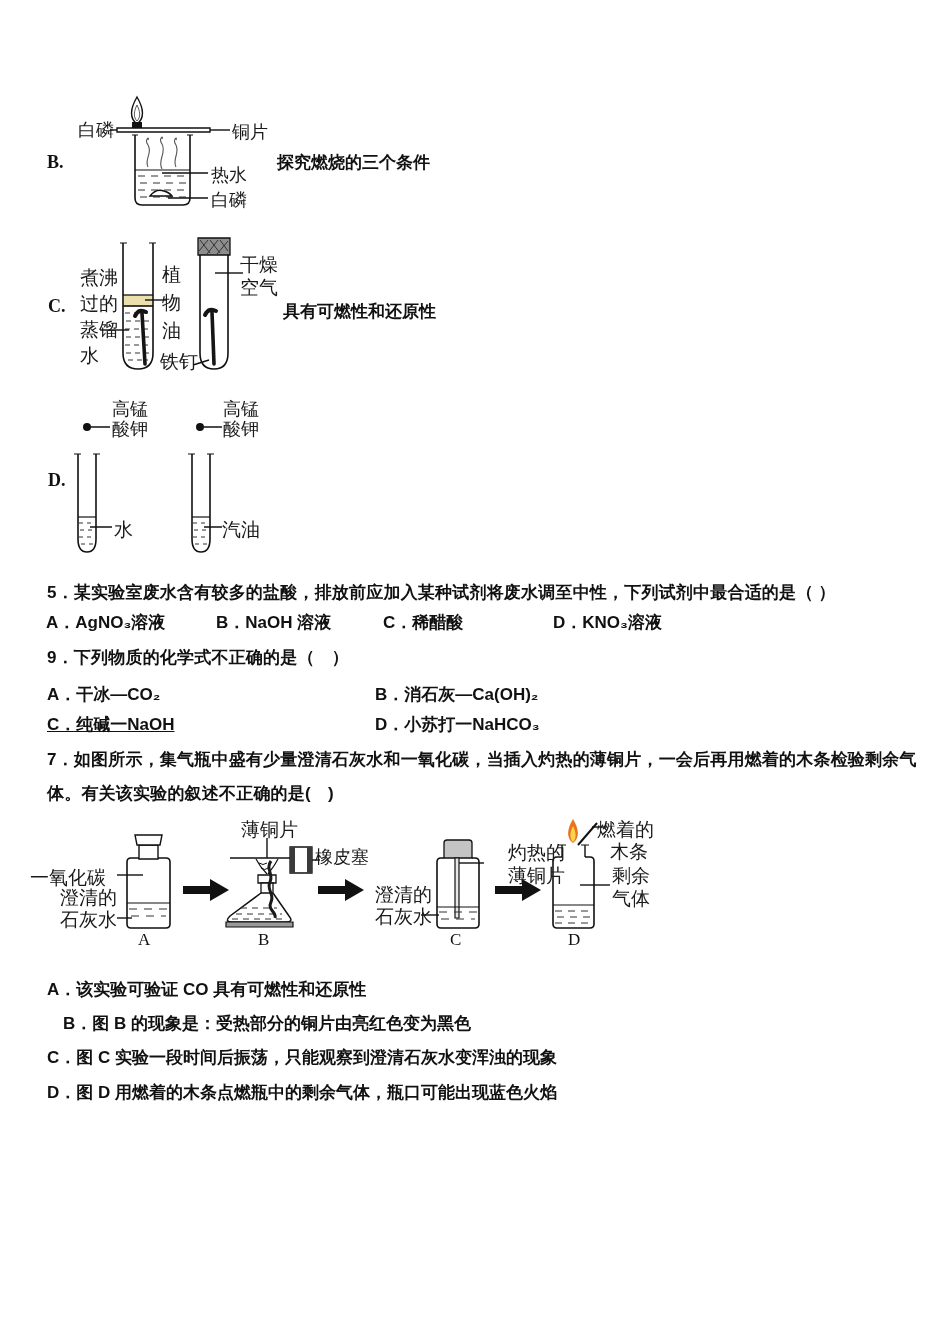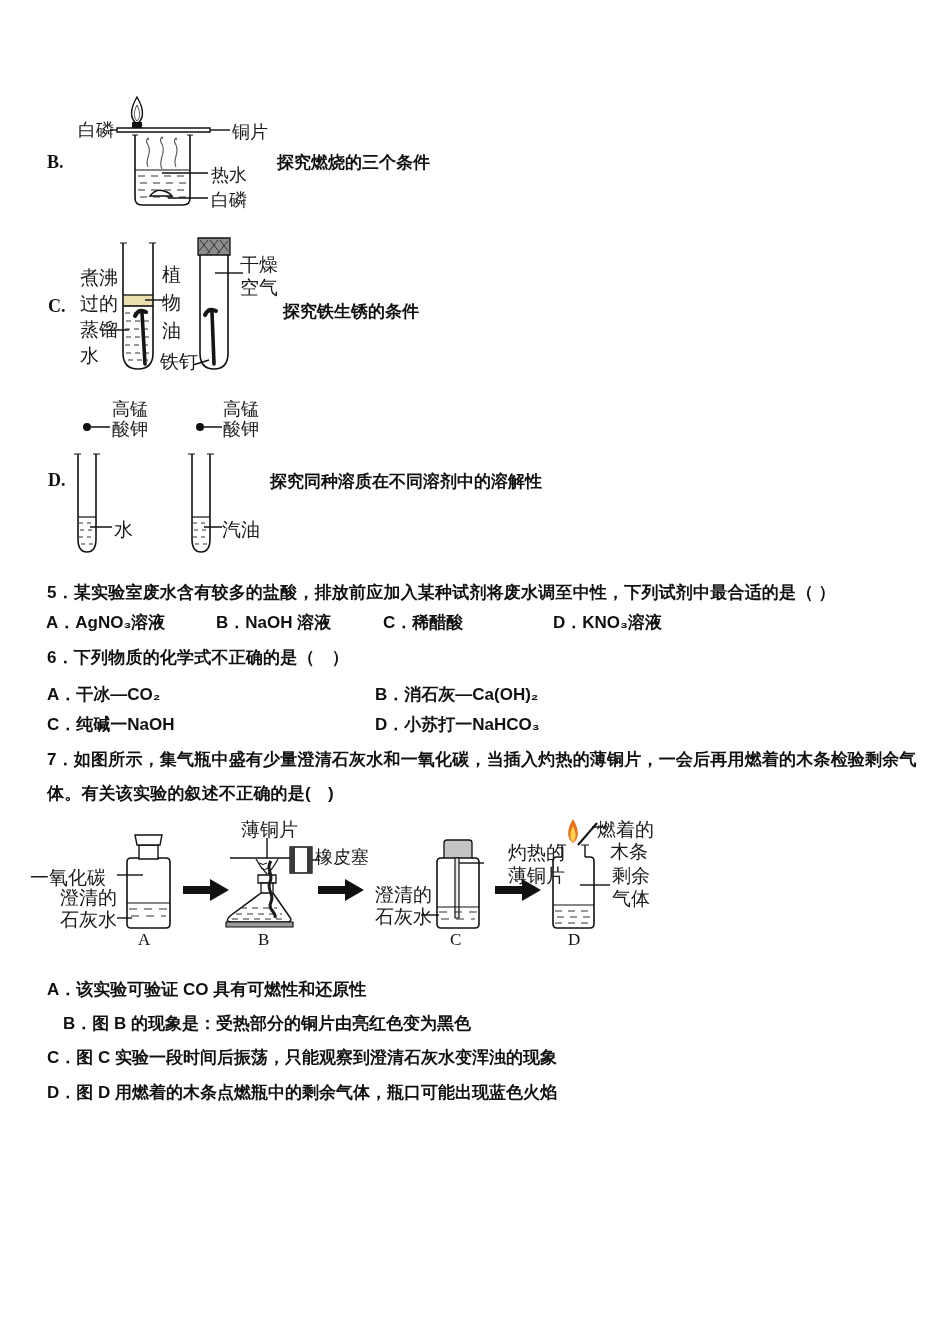--- a/index.html
+++ b/index.html
@@ -108,21 +108,21 @@
   <div class="abs lbl" style="left:80px;top:265px;line-height:26px;">煮沸
 过的
 蒸馏
 水</div>
   <div class="abs lbl" style="left:162px;top:261px;line-height:28px;">植
 物
 油</div>
   <div class="abs lbl" style="left:240px;top:253px;">干燥
 空气</div>
   <div class="abs lbl" style="left:160px;top:350px;">铁钉</div>
-  <div class="abs cap" style="left:283px;top:300px;">探究铁生锈的条件</div>
+  <div class="abs cap" style="left:283px;top:300px;">具有可燃性和还原性</div>
 
   <div class="abs letter" style="left:48px;top:470px;">D.</div>
 
   <svg style="left:70px;top:398px;" width="200" height="164" viewBox="0 0 200 164">
     <g>
       <circle cx="17" cy="29" r="4" fill="#111"></circle>
       <line x1="21" y1="29" x2="40" y2="29" stroke="#111" stroke-width="1.5"></line>
     </g>
     <g>
       <circle cx="130" cy="29" r="4" fill="#111"></circle>
@@ -152,32 +152,31 @@
       </g>
       <line x1="134" y1="129" x2="152" y2="129" stroke="#111" stroke-width="1.5"></line>
     </g>
   </svg>
   <div class="abs lbl s" style="left:112px;top:399px;line-height:20px;">高锰
 酸钾</div>
   <div class="abs lbl s" style="left:223px;top:399px;line-height:20px;">高锰
 酸钾</div>
   <div class="abs lbl" style="left:114px;top:518px;">水</div>
   <div class="abs lbl" style="left:222px;top:518px;">汽油</div>
-  <div class="abs cap" style="left:270px;top:470px;">探究同种溶质在不同溶剂中的溶解性</div>
 
   <div class="abs body-line" style="left:47px;top:581px;">5．某实验室废水含有较多的盐酸，排放前应加入某种试剂将废水调至中性，下列试剂中最合适的是（ ）</div>
   <div class="abs opt" style="left:46px;top:611px;">A．AgNO₃溶液</div>
   <div class="abs opt" style="left:216px;top:611px;">B．NaOH 溶液</div>
   <div class="abs opt" style="left:383px;top:611px;">C．稀醋酸</div>
   <div class="abs opt" style="left:553px;top:611px;">D．KNO₃溶液</div>
 
-  <div class="abs body-line" style="left:47px;top:646px;">6．下列物质的化学式不正确的是（　）</div>
+  <div class="abs body-line" style="left:47px;top:646px;">9．下列物质的化学式不正确的是（　）</div>
   <div class="abs opt" style="left:47px;top:683px;">A．干冰—CO₂</div>
   <div class="abs opt" style="left:375px;top:683px;">B．消石灰—Ca(OH)₂</div>
-  <div class="abs opt" style="left:47px;top:713px;">C．纯碱一NaOH</div>
+  <div class="abs opt" style="left:47px;top:713px;text-decoration:underline;">C．纯碱一NaOH</div>
   <div class="abs opt" style="left:375px;top:713px;">D．小苏打一NaHCO₃</div>
 
   <div class="abs body-line" style="left:47px;top:748px;">7．如图所示，集气瓶中盛有少量澄清石灰水和一氧化碳，当插入灼热的薄铜片，一会后再用燃着的木条检验剩余气</div>
   <div class="abs body-line" style="left:47px;top:782px;">体。有关该实验的叙述不正确的是(　)</div>
 
   <svg style="left:25px;top:815px;" width="645" height="140" viewBox="0 0 645 140">
 
     <g stroke="#111" fill="none">
       <path d="M114,43 L106,43 Q102,43 102,47 L102,109 Q102,113 106,113 L141,113 Q145,113 145,109 L145,47 Q145,43 141,43 L133,43" stroke-width="1.6"></path>
       <rect x="114" y="30" width="19" height="14" fill="#fff" stroke-width="1.4"></rect>

